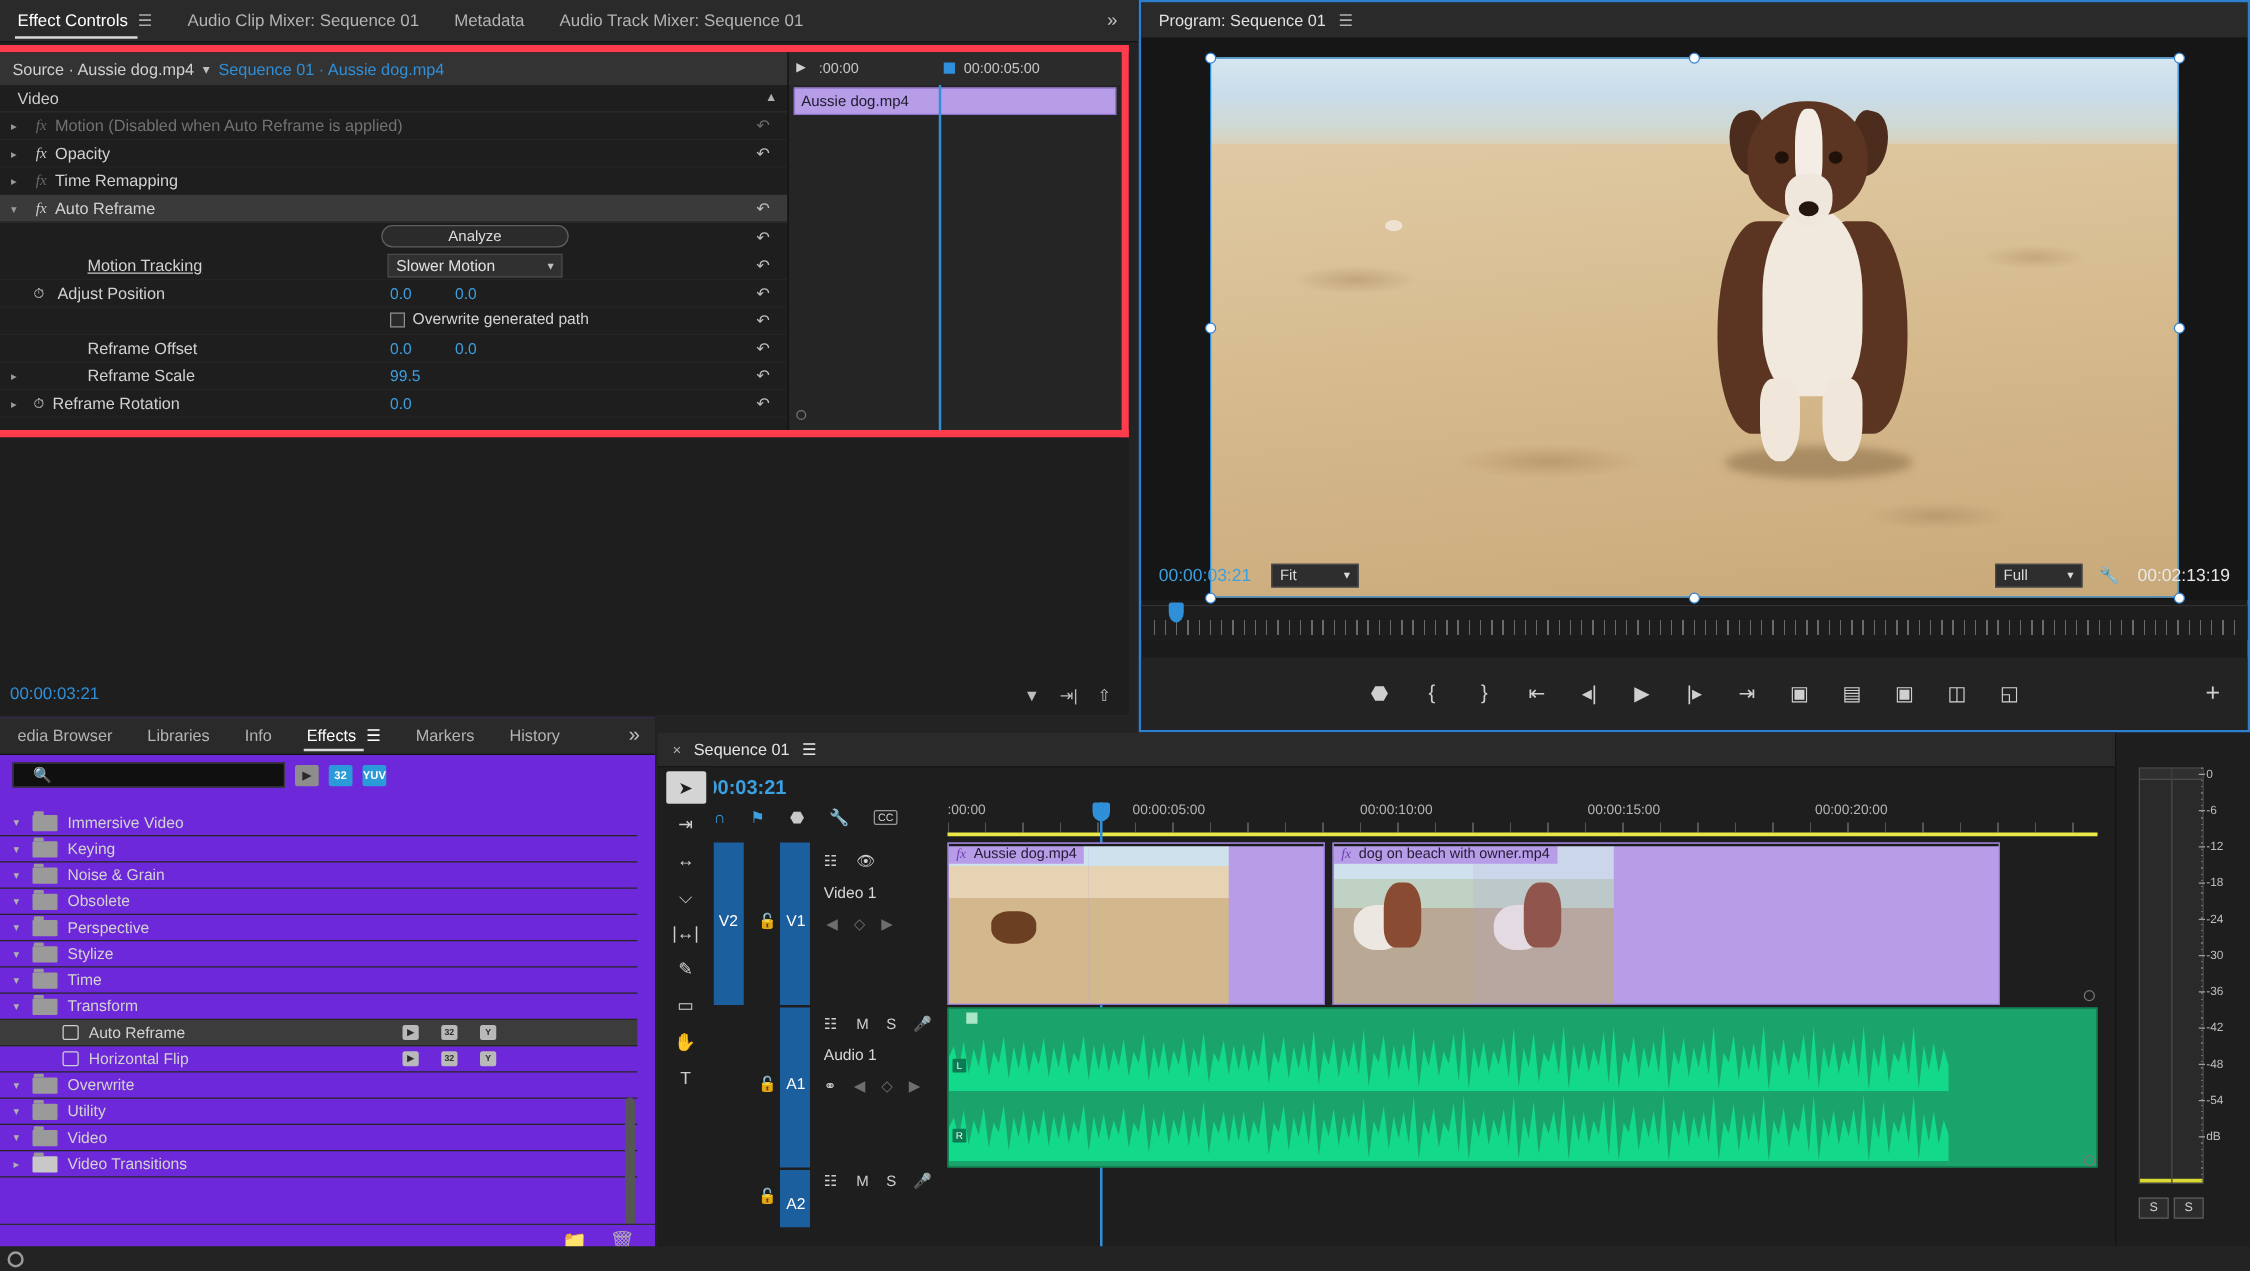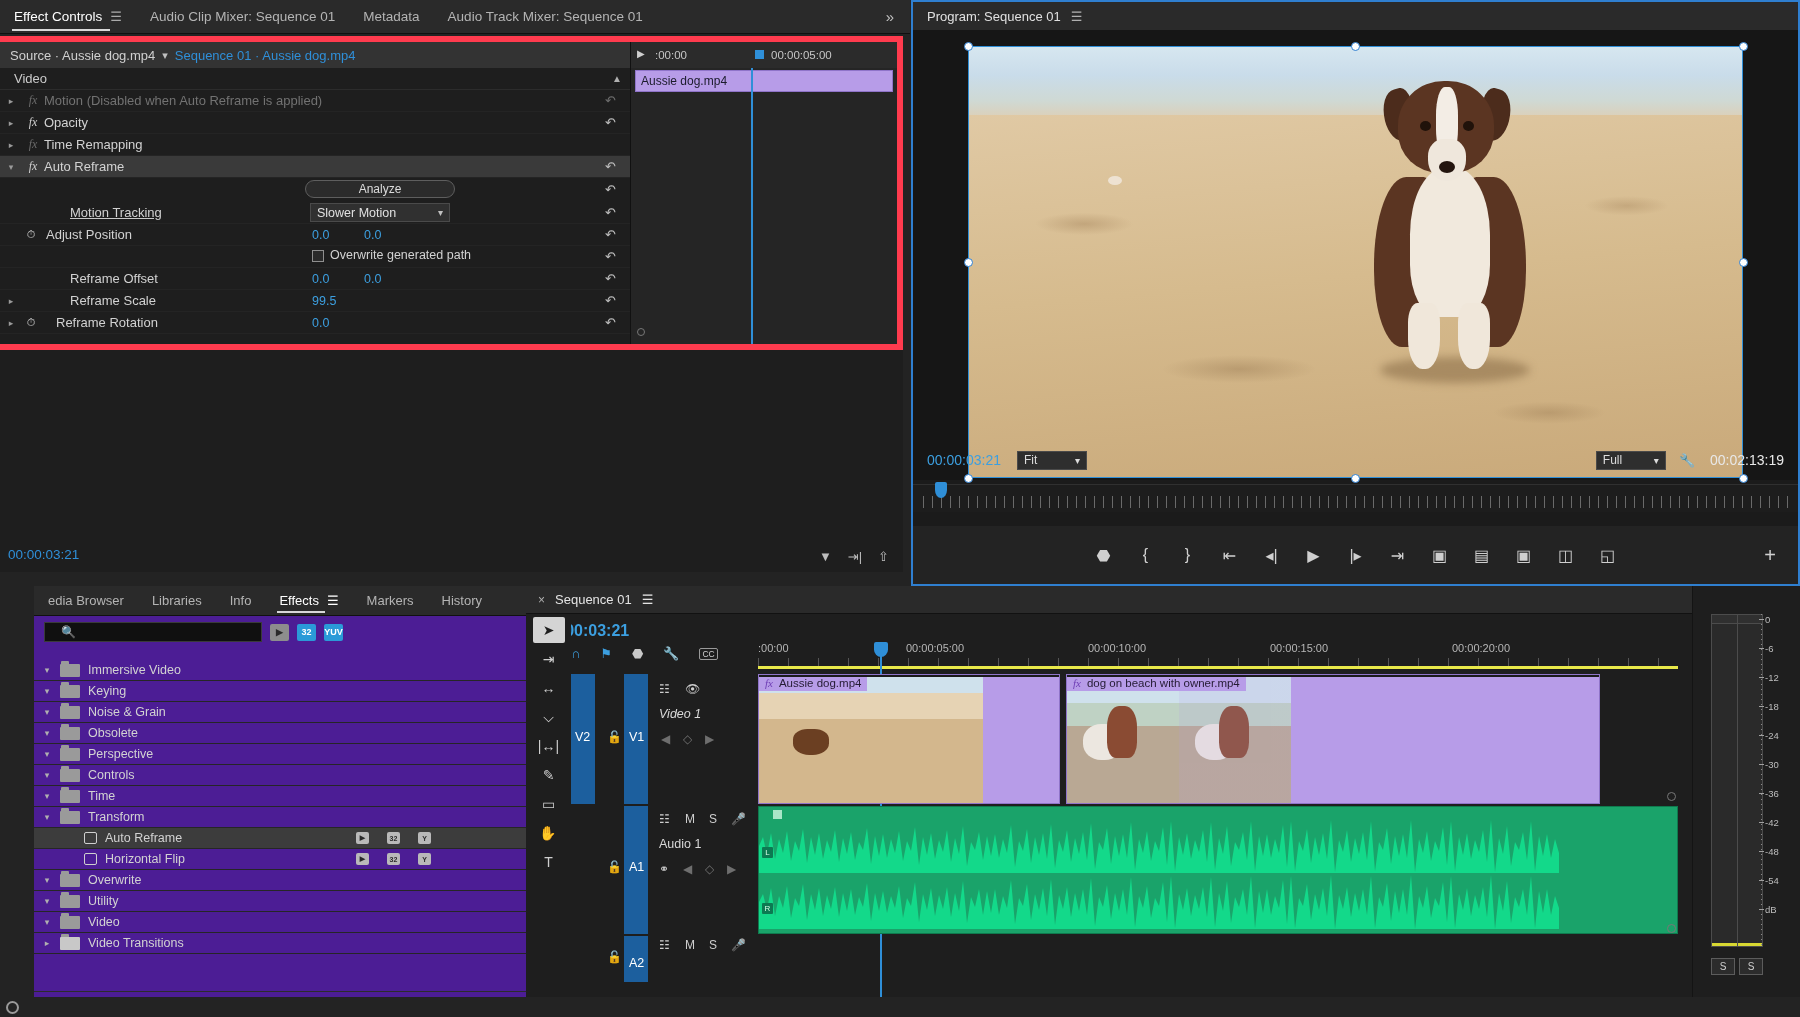--- a/index.html
+++ b/index.html
@@ -192,22 +192,22 @@
   .pm-phead { position: absolute; left: 22px; bottom: 14px; width: 12px; height: 16px;
               background: #2f8fd8; border-radius: 2px 2px 50% 50%; }
 
   .pm-transport { position: absolute; left: 0; bottom: 0; right: 0; height: 58px;
                   background: #232323; display: flex; align-items: center; justify-content: center;
                   gap: 22px; color: #cfcfcf; }
   .pm-transport .plus { position: absolute; right: 22px; font-size: 20px; color: #d0d0d0; }
   .ticon { width: 20px; height: 20px; display: flex; align-items: center; justify-content: center; }
 
   
-  .fx-panel { position: absolute; left: 0; top: 586px; width: 524px; height: 431px;
-              background: #4c1d95; margin-left: 34px; }
+  .fx-panel { position: absolute; left: 0; top: 574px; width: 524px; height: 431px;
+              background: #6d28d9; }
   .fx-tabs { height: 30px; background: #2a2a2a; display: flex; align-items: center;
              border-bottom: 1px solid #111; }
   .fx-tabs .tab2 { font-size: 13px; color: #b4b4b4; padding: 0 14px; height: 30px;
                    display: flex; align-items: center; position: relative; white-space: nowrap;}
   .fx-tabs .tab2.active { color: #fff; }
   .fx-tabs .tab2.active::after { content:""; position:absolute; left:12px; right:28px; bottom:3px;
                                  height:2px; background:#d8d8d8; }
   .fx-search { height: 32px; display: flex; align-items: center; gap: 8px; padding: 0 10px; }
   .fx-input { flex: 1; max-width: 218px; height: 20px; background: #101010;
               border: 1px solid #3a3a3a; display: flex; align-items: center; padding-left: 22px;
@@ -439,21 +439,21 @@
           <span class="tw">▸</span>
           <span class="fx"></span>
           <span class="lbl" style="margin-left:26px">Reframe Scale</span>
           <span class="valcell v1">99.5</span>
           <span class="reset">↶</span>
         </div>
 
         <div class="prow">
           <span class="tw">▸</span>
           <span class="stopw">⏱</span>
-          <span class="lbl" style="margin-left:16px">Reframe Rotation</span>
+          <span class="lbl" style="margin-left:2px">Reframe Rotation</span>
           <span class="valcell v1">0.0</span>
           <span class="reset">↶</span>
         </div>
       </div>
 
       <div class="ec-right">
         <div class="ec-tl-top">
           <span class="pl">▶</span>
           <span class="t1">:00:00</span>
           <span class="mk"></span>
@@ -611,21 +611,21 @@
         <span>Obsolete</span>
       </div>
       <div class="fx-row">
         <span class="tri">▾</span>
         <span class="fldr"></span>
         <span>Perspective</span>
       </div>
       <div class="fx-row">
         <span class="tri">▾</span>
         <span class="fldr"></span>
-        <span>Controls</span>
+        <span>Stylize</span>
       </div>
       <div class="fx-row">
         <span class="tri">▾</span>
         <span class="fldr"></span>
         <span>Time</span>
       </div>
       <div class="fx-row">
         <span class="tri">▾</span>
         <span class="fldr"></span>
         <span>Transform</span>
@@ -724,21 +724,21 @@
     <div class="tl-playhead"></div>
 
     <div class="trackhdr" style="top:88px; height:130px;">
       <div class="tk-color" style="left:0; top:0; height:130px;"></div>
       <span class="tk-name" style="left:4px; top:56px; color:#fff;">V2</span>
       <span class="tk-lock" style="left:36px; top:56px;">🔓</span>
       <div class="tk-color" style="left:53px; top:0; height:130px;"></div>
       <span class="tk-name" style="left:58px; top:56px; color:#fff;">V1</span>
       <span class="tk-ico" style="left:88px; top:8px;">☷</span>
       <span class="tk-ico" style="left:114px; top:8px;">👁</span>
-      <span class="tk-name" style="left:88px; top:33px;font-style:italic;">Video 1</span>
+      <span class="tk-name" style="left:88px; top:33px;">Video 1</span>
       <span class="tk-ico" style="left:90px; top:58px; color:#6e6e6e;">◀</span>
       <span class="tk-ico" style="left:112px; top:58px; color:#6e6e6e;">◇</span>
       <span class="tk-ico" style="left:134px; top:58px; color:#6e6e6e;">▶</span>
     </div>
 
     <div class="trackhdr" style="top:220px; height:128px;">
       <span class="tk-lock" style="left:36px; top:54px;">🔓</span>
       <div class="tk-color" style="left:53px; top:0; height:128px;"></div>
       <span class="tk-name" style="left:58px; top:54px; color:#fff;">A1</span>
       <span class="tk-ico" style="left:88px; top:6px;">☷</span>

